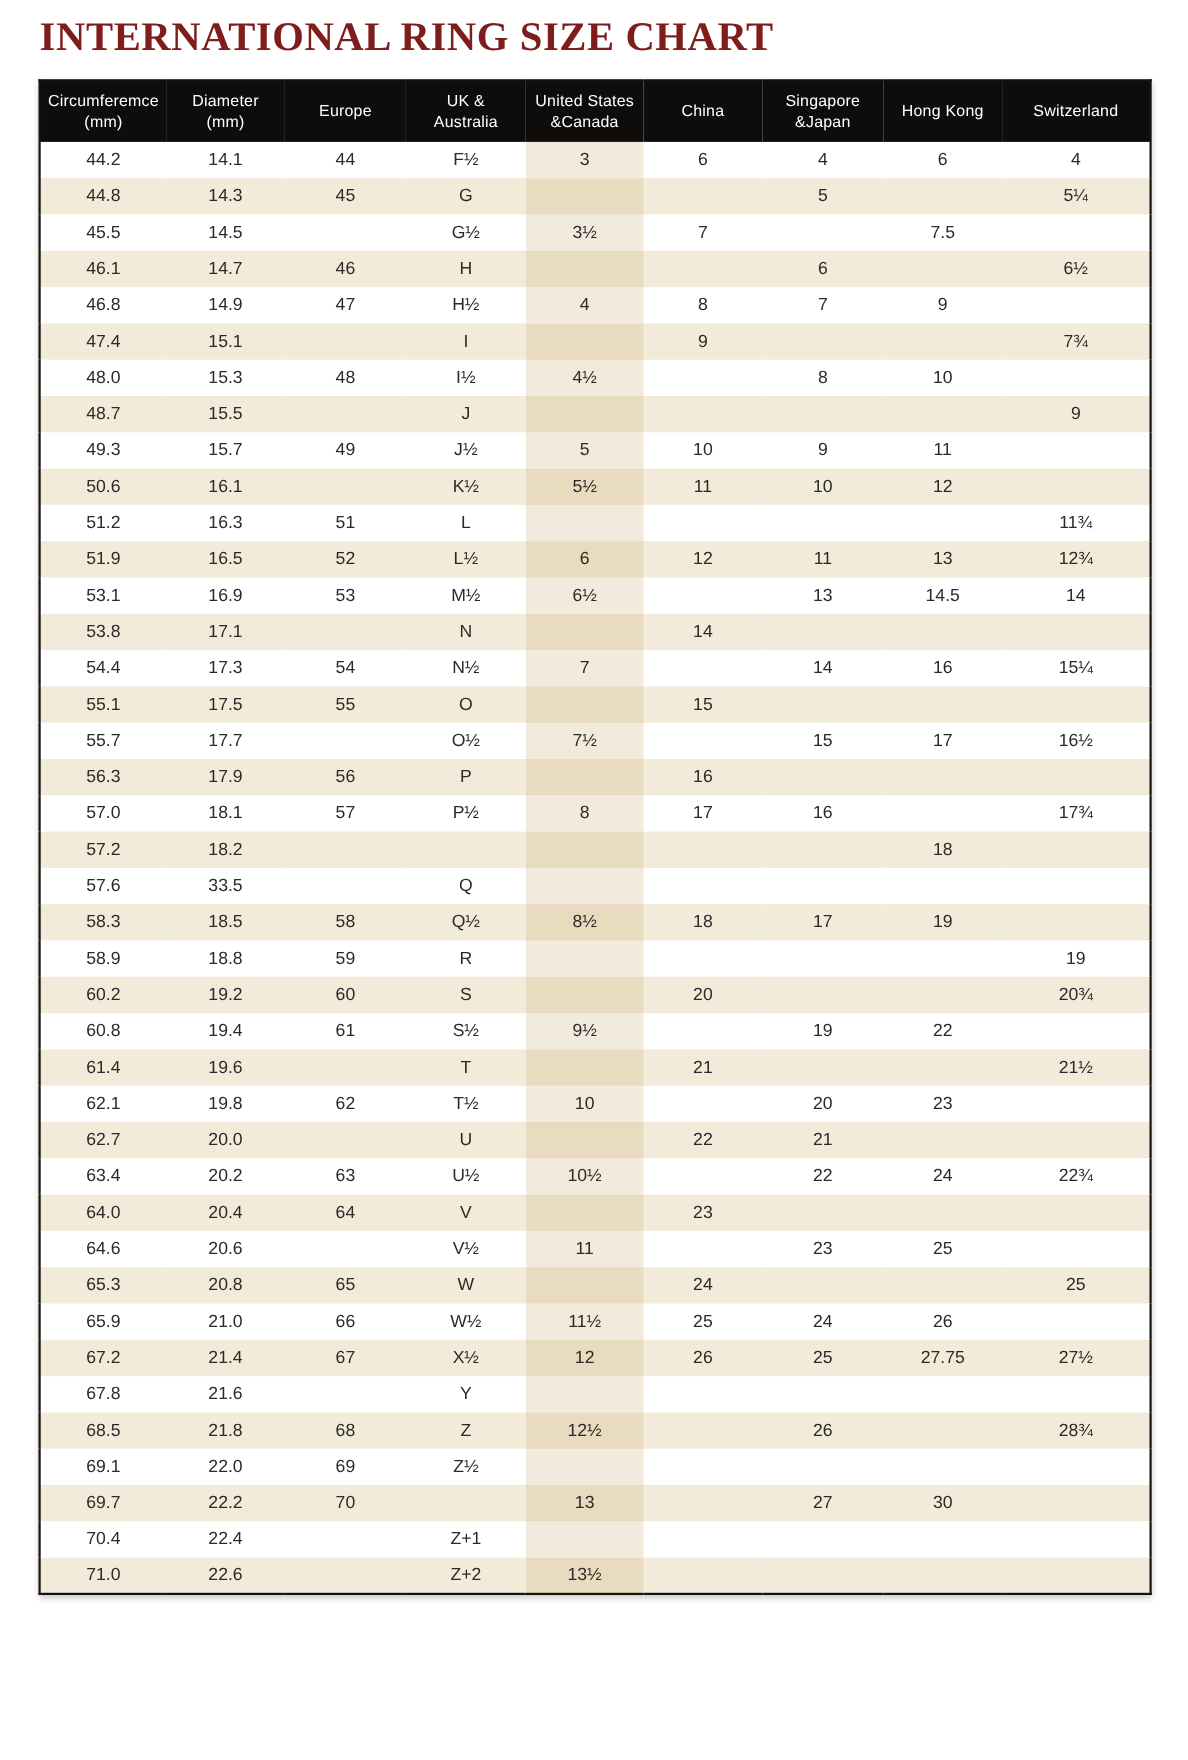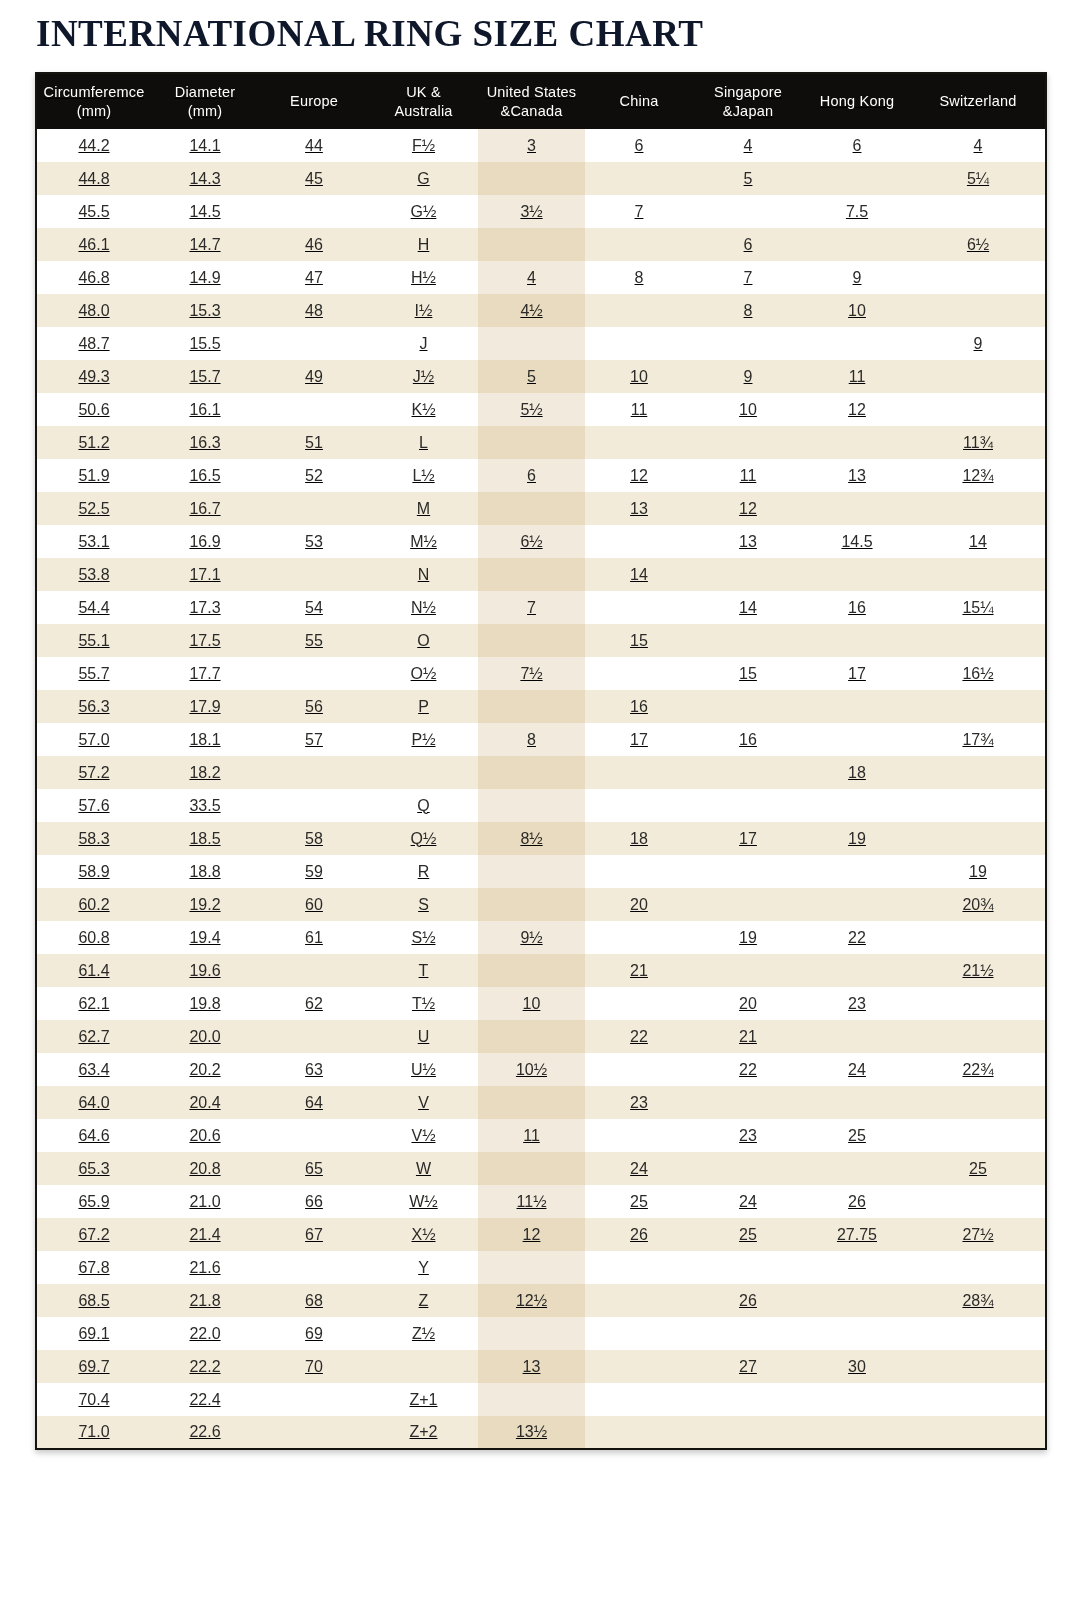--- a/index.html
+++ b/index.html
@@ -7,32 +7,31 @@
     width: 1080px; height: 1600px;
     background: var(--page-bg, #ffffff);
     font-family: "Liberation Sans", sans-serif;
     overflow: hidden;
   }
   .page-title {
     font-family: "Liberation Serif", serif;
     font-weight: 700;
     font-size: 37px;
     letter-spacing: 0.5px;
-    color: #0f172a;
+    color: #7f1d1d;
     margin: 12px 0 16px 36px;
     white-space: nowrap;
   }
   .chart-table {
     border-collapse: collapse;
     table-layout: fixed;
     width: 1010px;
     margin: 17px 0 0 35px;
     border: 2px solid var(--border, #15130f);
     box-shadow: 0 3px 6px rgba(0,0,0,0.22);
-    text-decoration: underline;
   }
   .chart-table thead th {
     background: var(--header-bg, #0e0d0b);
     color: var(--header-text, #ffffff);
     font-size: 14.5px;
     font-weight: 400;
     height: 56px;
     text-align: center;
     vertical-align: middle;
     white-space: pre-line;
@@ -138,20 +137,31 @@
           <td>14.9</td>
           <td>47</td>
           <td>H½</td>
           <td>4</td>
           <td>8</td>
           <td>7</td>
           <td>9</td>
           <td></td>
         </tr>
         <tr>
+          <td>47.4</td>
+          <td>15.1</td>
+          <td></td>
+          <td>I</td>
+          <td></td>
+          <td>9</td>
+          <td></td>
+          <td></td>
+          <td>7¾</td>
+        </tr>
+        <tr>
           <td>48.0</td>
           <td>15.3</td>
           <td>48</td>
           <td>I½</td>
           <td>4½</td>
           <td></td>
           <td>8</td>
           <td>10</td>
           <td></td>
         </tr>
@@ -204,31 +214,20 @@
           <td>16.5</td>
           <td>52</td>
           <td>L½</td>
           <td>6</td>
           <td>12</td>
           <td>11</td>
           <td>13</td>
           <td>12¾</td>
         </tr>
         <tr>
-          <td>52.5</td>
-          <td>16.7</td>
-          <td></td>
-          <td>M</td>
-          <td></td>
-          <td>13</td>
-          <td>12</td>
-          <td></td>
-          <td></td>
-        </tr>
-        <tr>
           <td>53.1</td>
           <td>16.9</td>
           <td>53</td>
           <td>M½</td>
           <td>6½</td>
           <td></td>
           <td>13</td>
           <td>14.5</td>
           <td>14</td>
         </tr>

